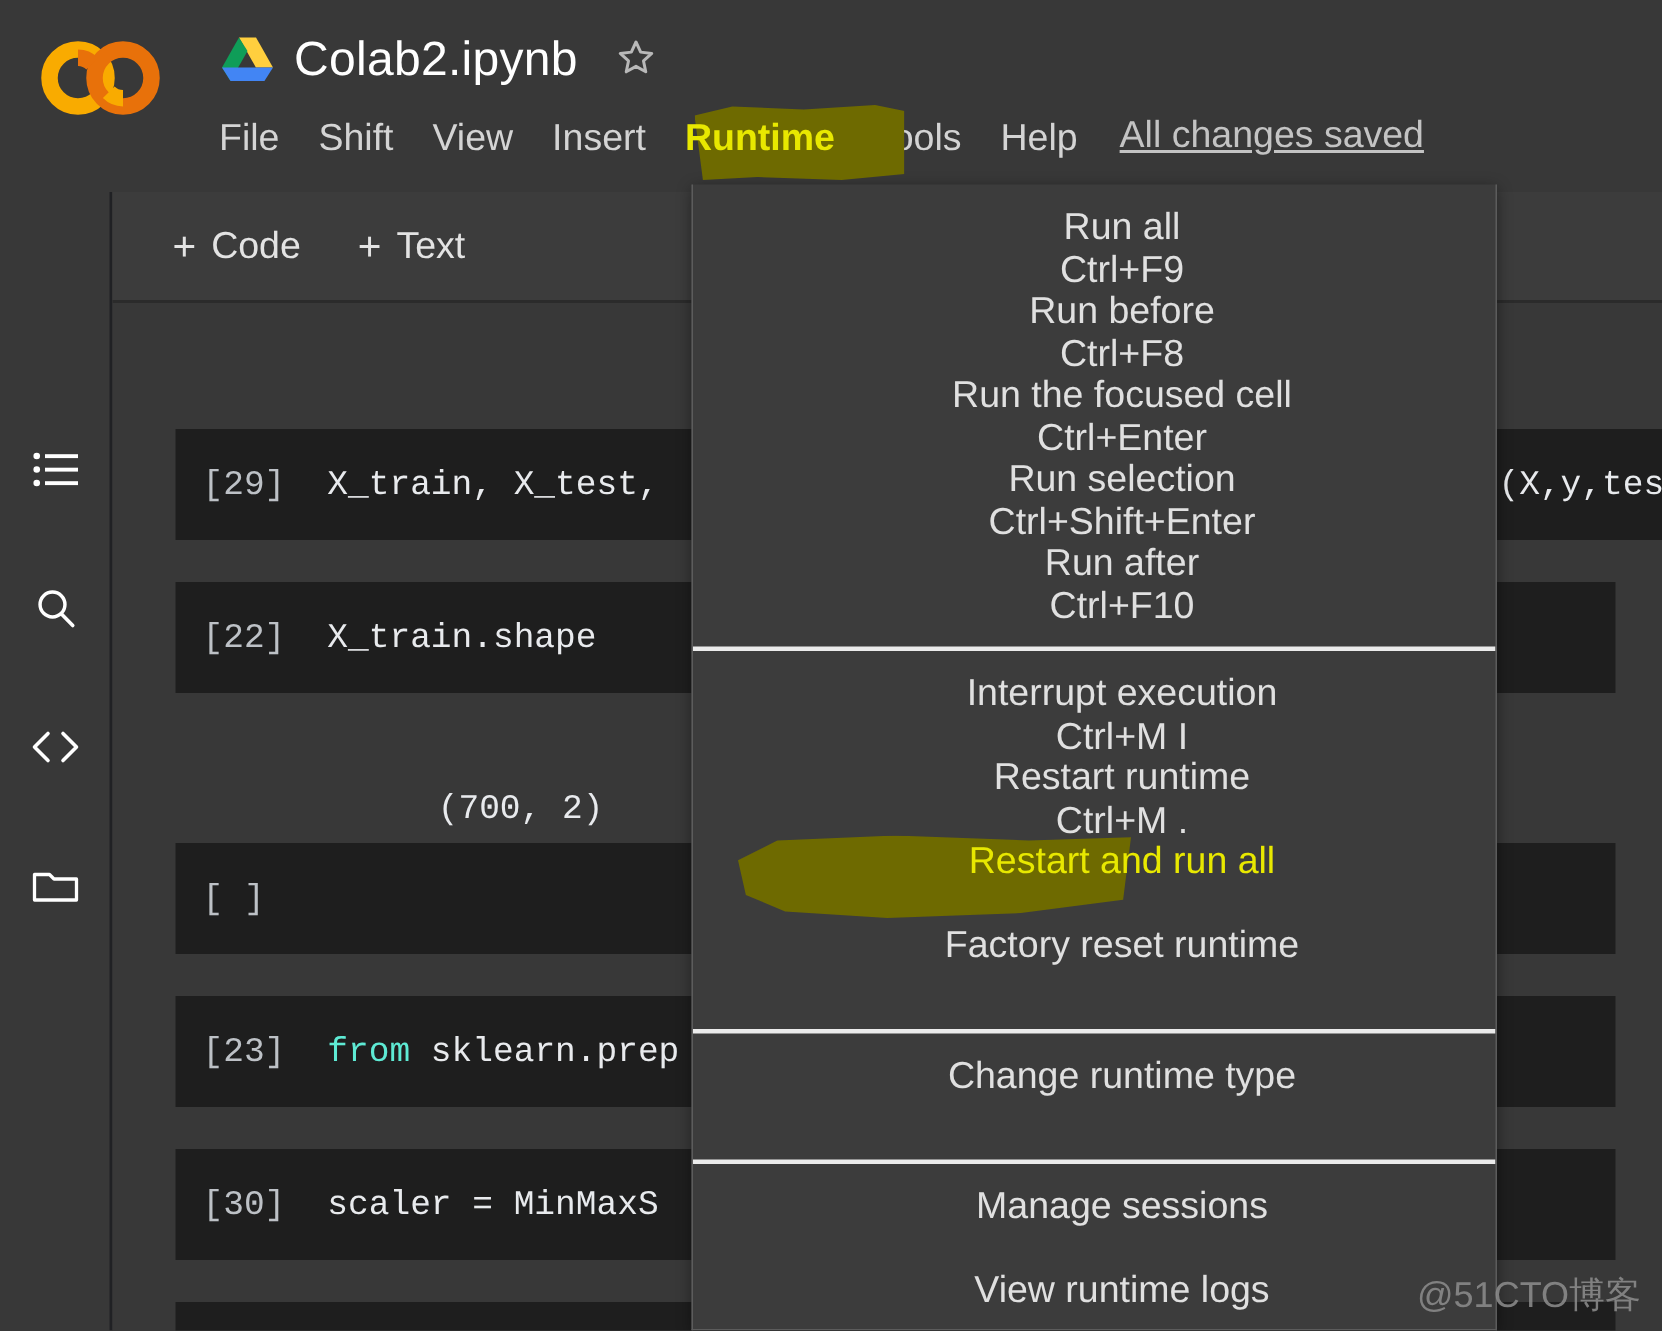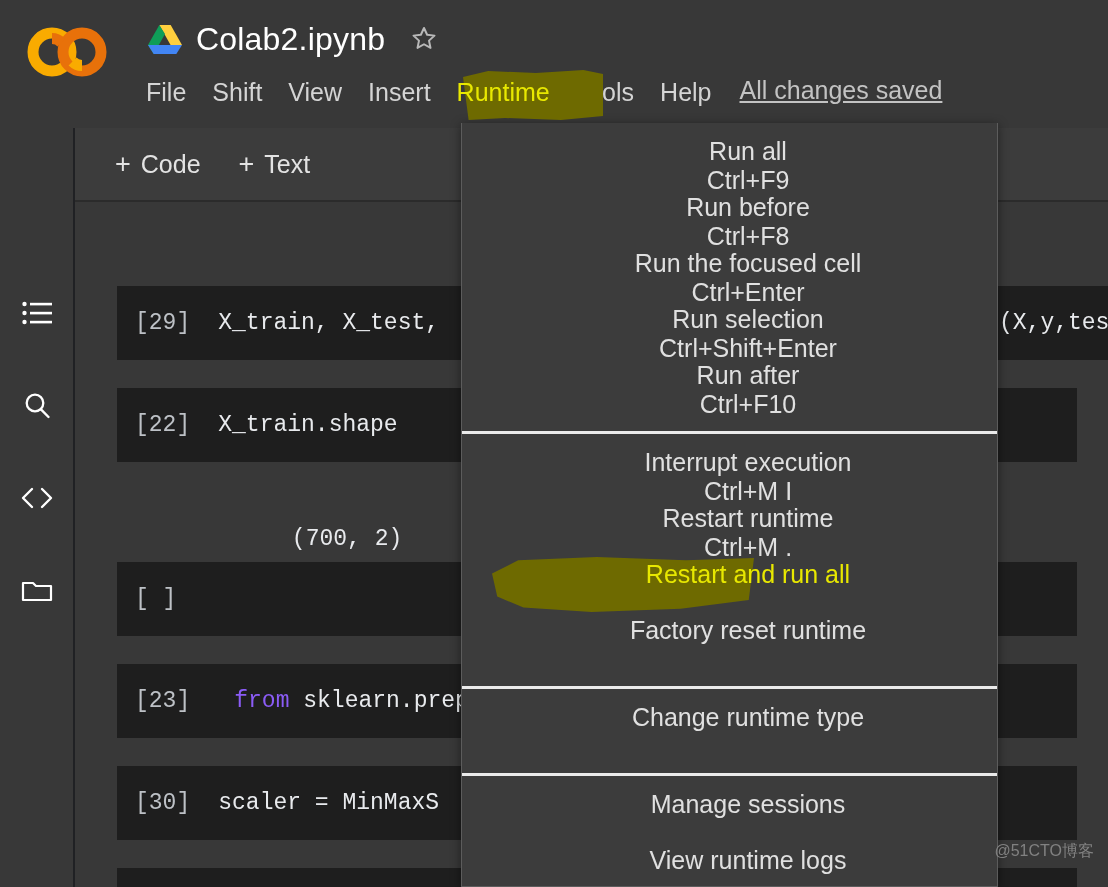--- a/index.html
+++ b/index.html
@@ -57,20 +57,21 @@
   .menu-item {
     font-size: 25px;
     color: #d4d4d4;
     padding: 2px 13px;
     white-space: nowrap;
     position: relative;
     cursor: default;
   }
   .menu-item.open {
     color: #e8eaed;
+    font-weight: bold;
   }
   #saved-status {
     font-size: 25px;
     color: #c3c3c3;
     text-decoration: underline;
     margin-left: 15px;
     white-space: nowrap;
     cursor: pointer;
   }
 
@@ -145,21 +146,21 @@
     white-space: pre;
     overflow: hidden;
     box-sizing: border-box;
     padding-left: 18px;
   }
   .cell .prompt {
     color: #bdc1c6;
     margin-right: 28px;
   }
   .cell .code { color: #e8eaed; }
-  .kw { color: #8b5cf6; margin-left: 16px; }
+  .kw { color: #5eead4; }
   .out {
     position: absolute;
     left: 42px;
     font-family: "Liberation Mono", monospace;
     font-size: 23px;
     color: #e8eaed;
     white-space: pre;
     padding-left: 92px;
     box-sizing: border-box;
   }
@@ -217,22 +218,22 @@
   }
   .hl-text {
     position: relative;
     z-index: 6;
     color: #e8e800;
   }
   #runtime-label.hl-text { color: #e8e800; }
 
   #watermark {
     position: absolute;
-    right: 14px; bottom: 25px;
-    font-size: 16px;
+    right: 14px; bottom: 8px;
+    font-size: 24px;
     color: #8e8e8e;
     opacity: .85;
     z-index: 20;
     white-space: nowrap;
   }
 </style>
 </head>
 <body>
 
 <div id="header">

